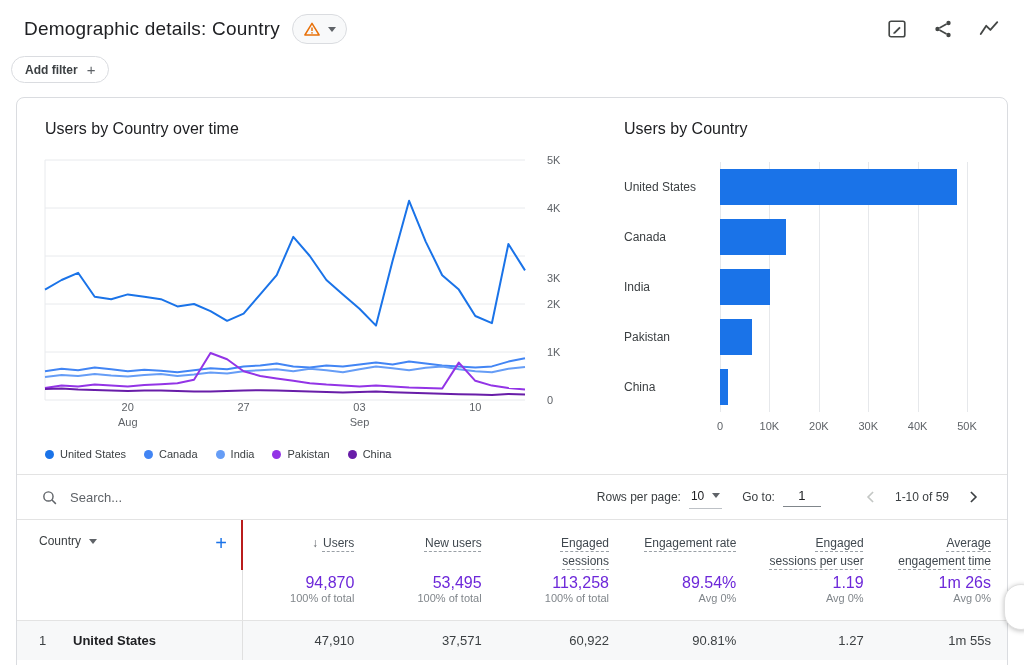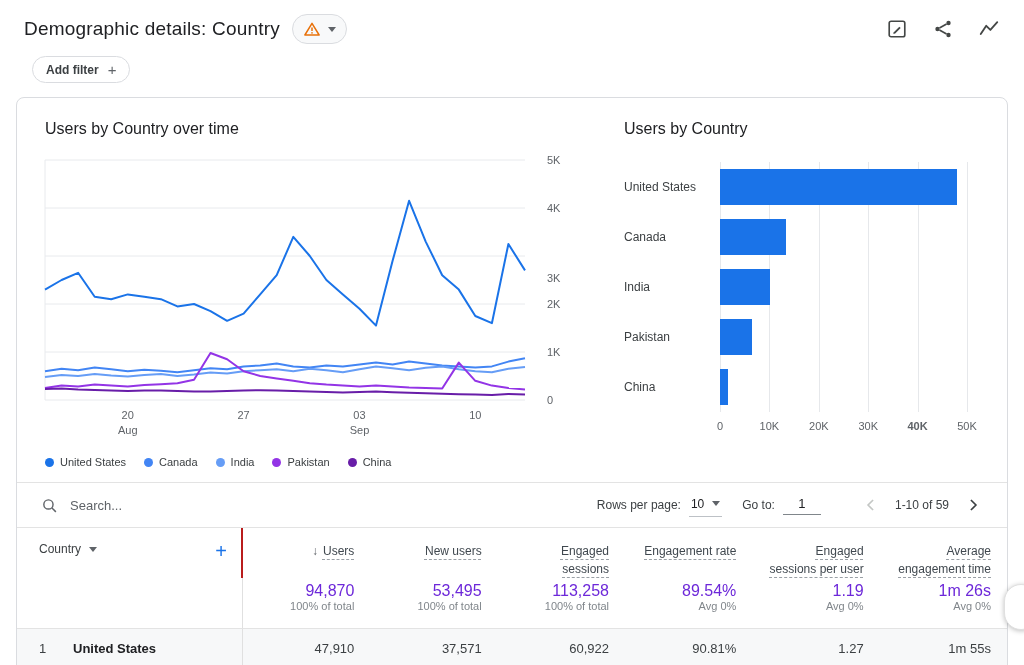--- a/index.html
+++ b/index.html
@@ -11,37 +11,37 @@
   .page-title{font-size:19px;font-weight:400;color:#202124;letter-spacing:.2px}
   .warn-chip{display:inline-flex;align-items:center;gap:7px;margin-left:12px;
     padding:5px 10px;border:1px solid #dadce0;border-radius:16px;background:#f8f9fa;cursor:pointer}
   .caret{width:0;height:0;border-left:4px solid transparent;border-right:4px solid transparent;
     border-top:5px solid #5f6368}
   .top-icons{margin-left:auto;display:flex;gap:24px;align-items:center}
   .icon-btn{width:22px;height:22px;color:#444746;cursor:pointer}
   .icon-btn svg{width:100%;height:100%}
 
   
-  .filter-row{padding:12px 32px 0}
+  .filter-row{padding:12px 11px 0}
   .chip{display:inline-flex;align-items:center;gap:9px;border:1px solid #dadce0;border-radius:16px;
     padding:5px 13px;font-size:12px;font-weight:700;color:#3c4043;cursor:pointer;background:#fff}
   .plus-glyph{font-size:15px;font-weight:400;color:#5f6368;line-height:1}
 
   
   .card{margin:14px 16px 0;border:1px solid #dadce0;border-radius:8px;background:#fff;height:640px;overflow:hidden}
   .charts{display:flex;padding:22px 26px 0 28px}
   .chart-title{font-size:16px;font-weight:500;color:#202124}
 
   
   .line-chart{width:545px;flex:none}
   .plot-wrap{position:relative;margin-top:22px;height:240px;width:532px}
   #line-svg{position:absolute;left:0;top:0;overflow:visible}
   .y-axis{position:absolute;left:488px;top:0;width:44px;height:240px}
   .y-tick{position:absolute;left:14px;font-size:11px;color:#5f6368}
-  .x-axis{position:relative;margin-top:8px;height:34px;width:480px}
+  .x-axis{position:relative;height:34px;width:480px}
   .x-tick{position:absolute;transform:translateX(-50%);text-align:center;font-size:11px;
     color:#5f6368;line-height:15px}
   .legend{display:flex;gap:18px;margin-top:14px}
   .legend-item{display:flex;align-items:center;gap:6px;font-size:11px;color:#3c4043}
   .legend-dot{width:9px;height:9px;border-radius:50%;flex:none}
 
   
   .bar-chart{flex:1;margin-left:34px}
   .bar-plot{position:relative;margin-top:24px;height:250px}
   .bar-grid-layer{position:absolute;left:96px;right:14px;top:0;bottom:0}
@@ -256,21 +256,21 @@
                 <div class="bar" style="width: 3.4%; background: rgb(26, 115, 232);"></div>
               </div>
             </div>
           </div>
       </div>
       <div class="bar-x-axis" id="bar-x-axis">
           <div class="bar-x-label" style="left: 0%;">0</div>
           <div class="bar-x-label" style="left: 20%;">10K</div>
           <div class="bar-x-label" style="left: 40%;">20K</div>
           <div class="bar-x-label" style="left: 60%;">30K</div>
-          <div class="bar-x-label" style="left: 80%; font-weight: bold;">40K</div>
+          <div class="bar-x-label" style="left: 80%;">40K</div>
           <div class="bar-x-label" style="left: 100%;">50K</div>
         </div>
     </div>
   </div>
 
   <div class="section-divider"></div>
 
   <div class="toolbar">
     <div class="search-box">
       <svg class="search-icon" viewBox="0 0 24 24">

